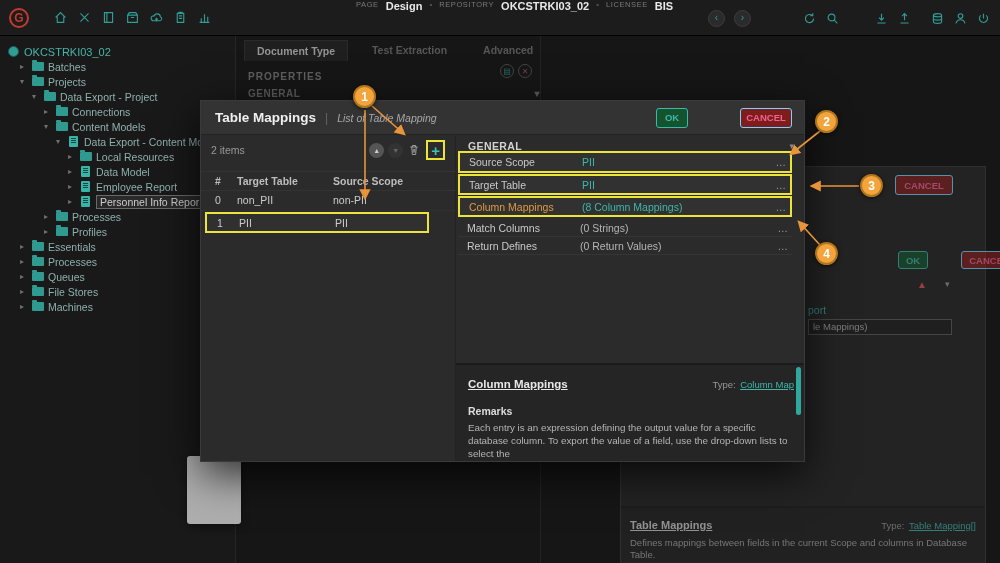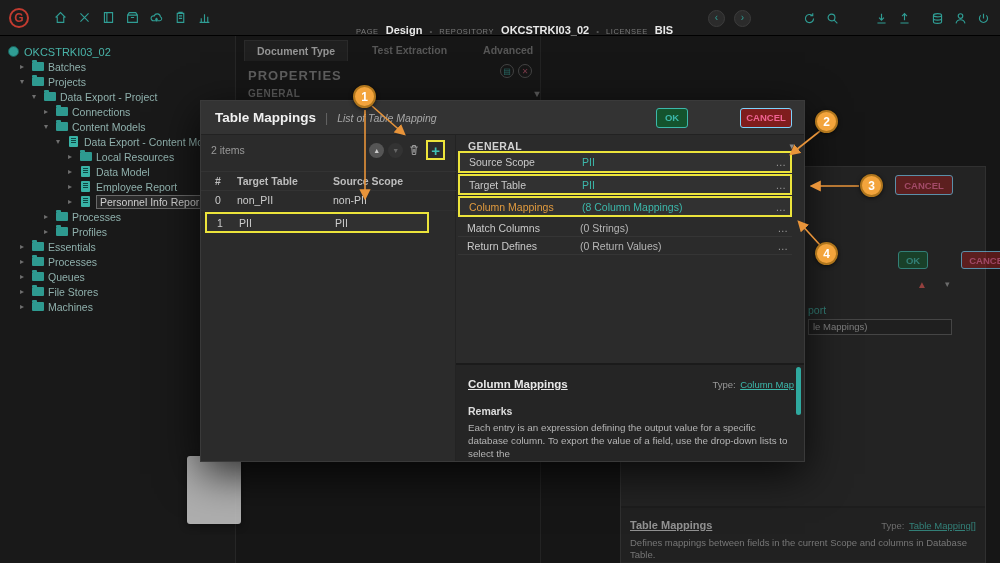--- a/index.html
+++ b/index.html
@@ -5,21 +5,21 @@
   * { margin:0; padding:0; box-sizing:border-box; }
   body { background:#000; font-family:"Liberation Sans", sans-serif; }
   .screen { position:relative; width:1000px; height:563px; background:#141414; overflow:hidden; }
 
   
   .topbar { position:absolute; left:0; top:0; width:1000px; height:36px; background:#1c1c1c; border-bottom:1px solid #000; display:flex; align-items:center; z-index:5; }
   .logo { width:20px; height:20px; margin-left:9px; border:2px solid #c23b30; border-radius:50%; color:#c23b30; font-weight:bold; font-size:12px; display:flex; align-items:center; justify-content:center; }
   .tb-left { display:flex; align-items:center; gap:10px; margin-left:24px; }
   .tb-ic { width:14px; height:14px; display:flex; align-items:center; justify-content:center; color:#2f9d94; }
   .tb-ic svg { width:13px; height:13px; stroke:#2f9d94; fill:none; stroke-width:1.4; }
-  .crumb { position:absolute; left:356px; top:0; height:36px; display:flex; align-items:flex-end; gap:7px; }
+  .crumb { position:absolute; left:356px; top:0; height:36px; display:flex; align-items:flex-start; gap:7px; }
   .crumb-label { font-size:7.5px; color:#7a7a7a; letter-spacing:.6px; }
   .crumb-value { font-size:11px; color:#e9e9e9; font-weight:bold; }
   .crumb-sep { color:#555; font-size:8px; }
   .tb-right { position:absolute; right:10px; top:0; height:36px; display:flex; align-items:center; gap:9px; }
   .circle-btn { width:17px; height:17px; border-radius:50%; background:#2b2b2b; border:1px solid #3c3c3c; color:#2f9d94; font-size:10px; display:flex; align-items:center; justify-content:center; line-height:1; }
   .gap-lg { margin-left:42px; } .gap-md { margin-left:26px; } .gap-sm { margin-left:10px; }
 
   
   .tree { position:absolute; left:0; top:36px; width:236px; height:527px; background:#191919; border-right:1px solid #262626; padding-top:8px; font-size:10.5px; color:#8fb0ac; overflow:hidden; z-index:2; }
   .t-row { height:15px; display:flex; align-items:center; white-space:nowrap; }
@@ -33,21 +33,21 @@
   .repo-ic { width:11px; height:11px; border-radius:50%; background:#2f9d94; border:1px solid #1a5d58; margin-right:5px; flex:none; }
   .sel-box { border:1px solid #6a6a6a; background:#2a2a2a; color:#cfcfcf; padding:0 3px; }
 
   
   .content { position:absolute; left:236px; top:36px; width:764px; height:527px; background:#161616; z-index:1; }
   .vdiv { position:absolute; left:304px; top:0; width:1px; height:527px; background:#232323; }
   .tabbar { position:absolute; left:8px; top:4px; display:flex; gap:12px; font-size:10.5px;font-weight:bold; }
   .tab { padding:4px 12px; color:#565656; }
   .tab.active { color:#949494; background:#1f1f1f; border:1px solid #2a2a2a; border-bottom:none; }
   .props-row { position:absolute; left:12px; top:30px; width:290px; height:16px; }
-  .props-title { font-size:13px; font-weight:bold; letter-spacing:1px; color:#5e5e5e; }
+  .props-title { font-size:10px; font-weight:bold; letter-spacing:1px; color:#5e5e5e; }
   .mini-btn { position:absolute; top:-2px; width:14px; height:14px; border-radius:50%; border:1px solid #444; font-size:8px; display:flex; align-items:center; justify-content:center; }
   .mini-save { left:252px; color:#2a6f6a; }
   .mini-close { left:270px; color:#7a3b4a; }
   .general-bg { position:absolute; left:12px; top:52px; width:292px; display:flex; justify-content:space-between; font-size:10px; font-weight:bold; letter-spacing:.5px; color:#5b5b5b; }
 
   
   .bg-panel { position:absolute; left:620px; top:166px; width:366px; height:397px; background:#232323; border:1px solid #303030; z-index:2; }
   .bp-inner { position:absolute; inset:0; opacity:.62; }
   .btn { border-radius:3px; font-size:9.5px; font-weight:bold; display:flex; align-items:center; justify-content:center; }
   .btn-ok { border:1px solid #3cb8ab; color:#3cb8ab; background:#14532d;margin-left:18px; }

